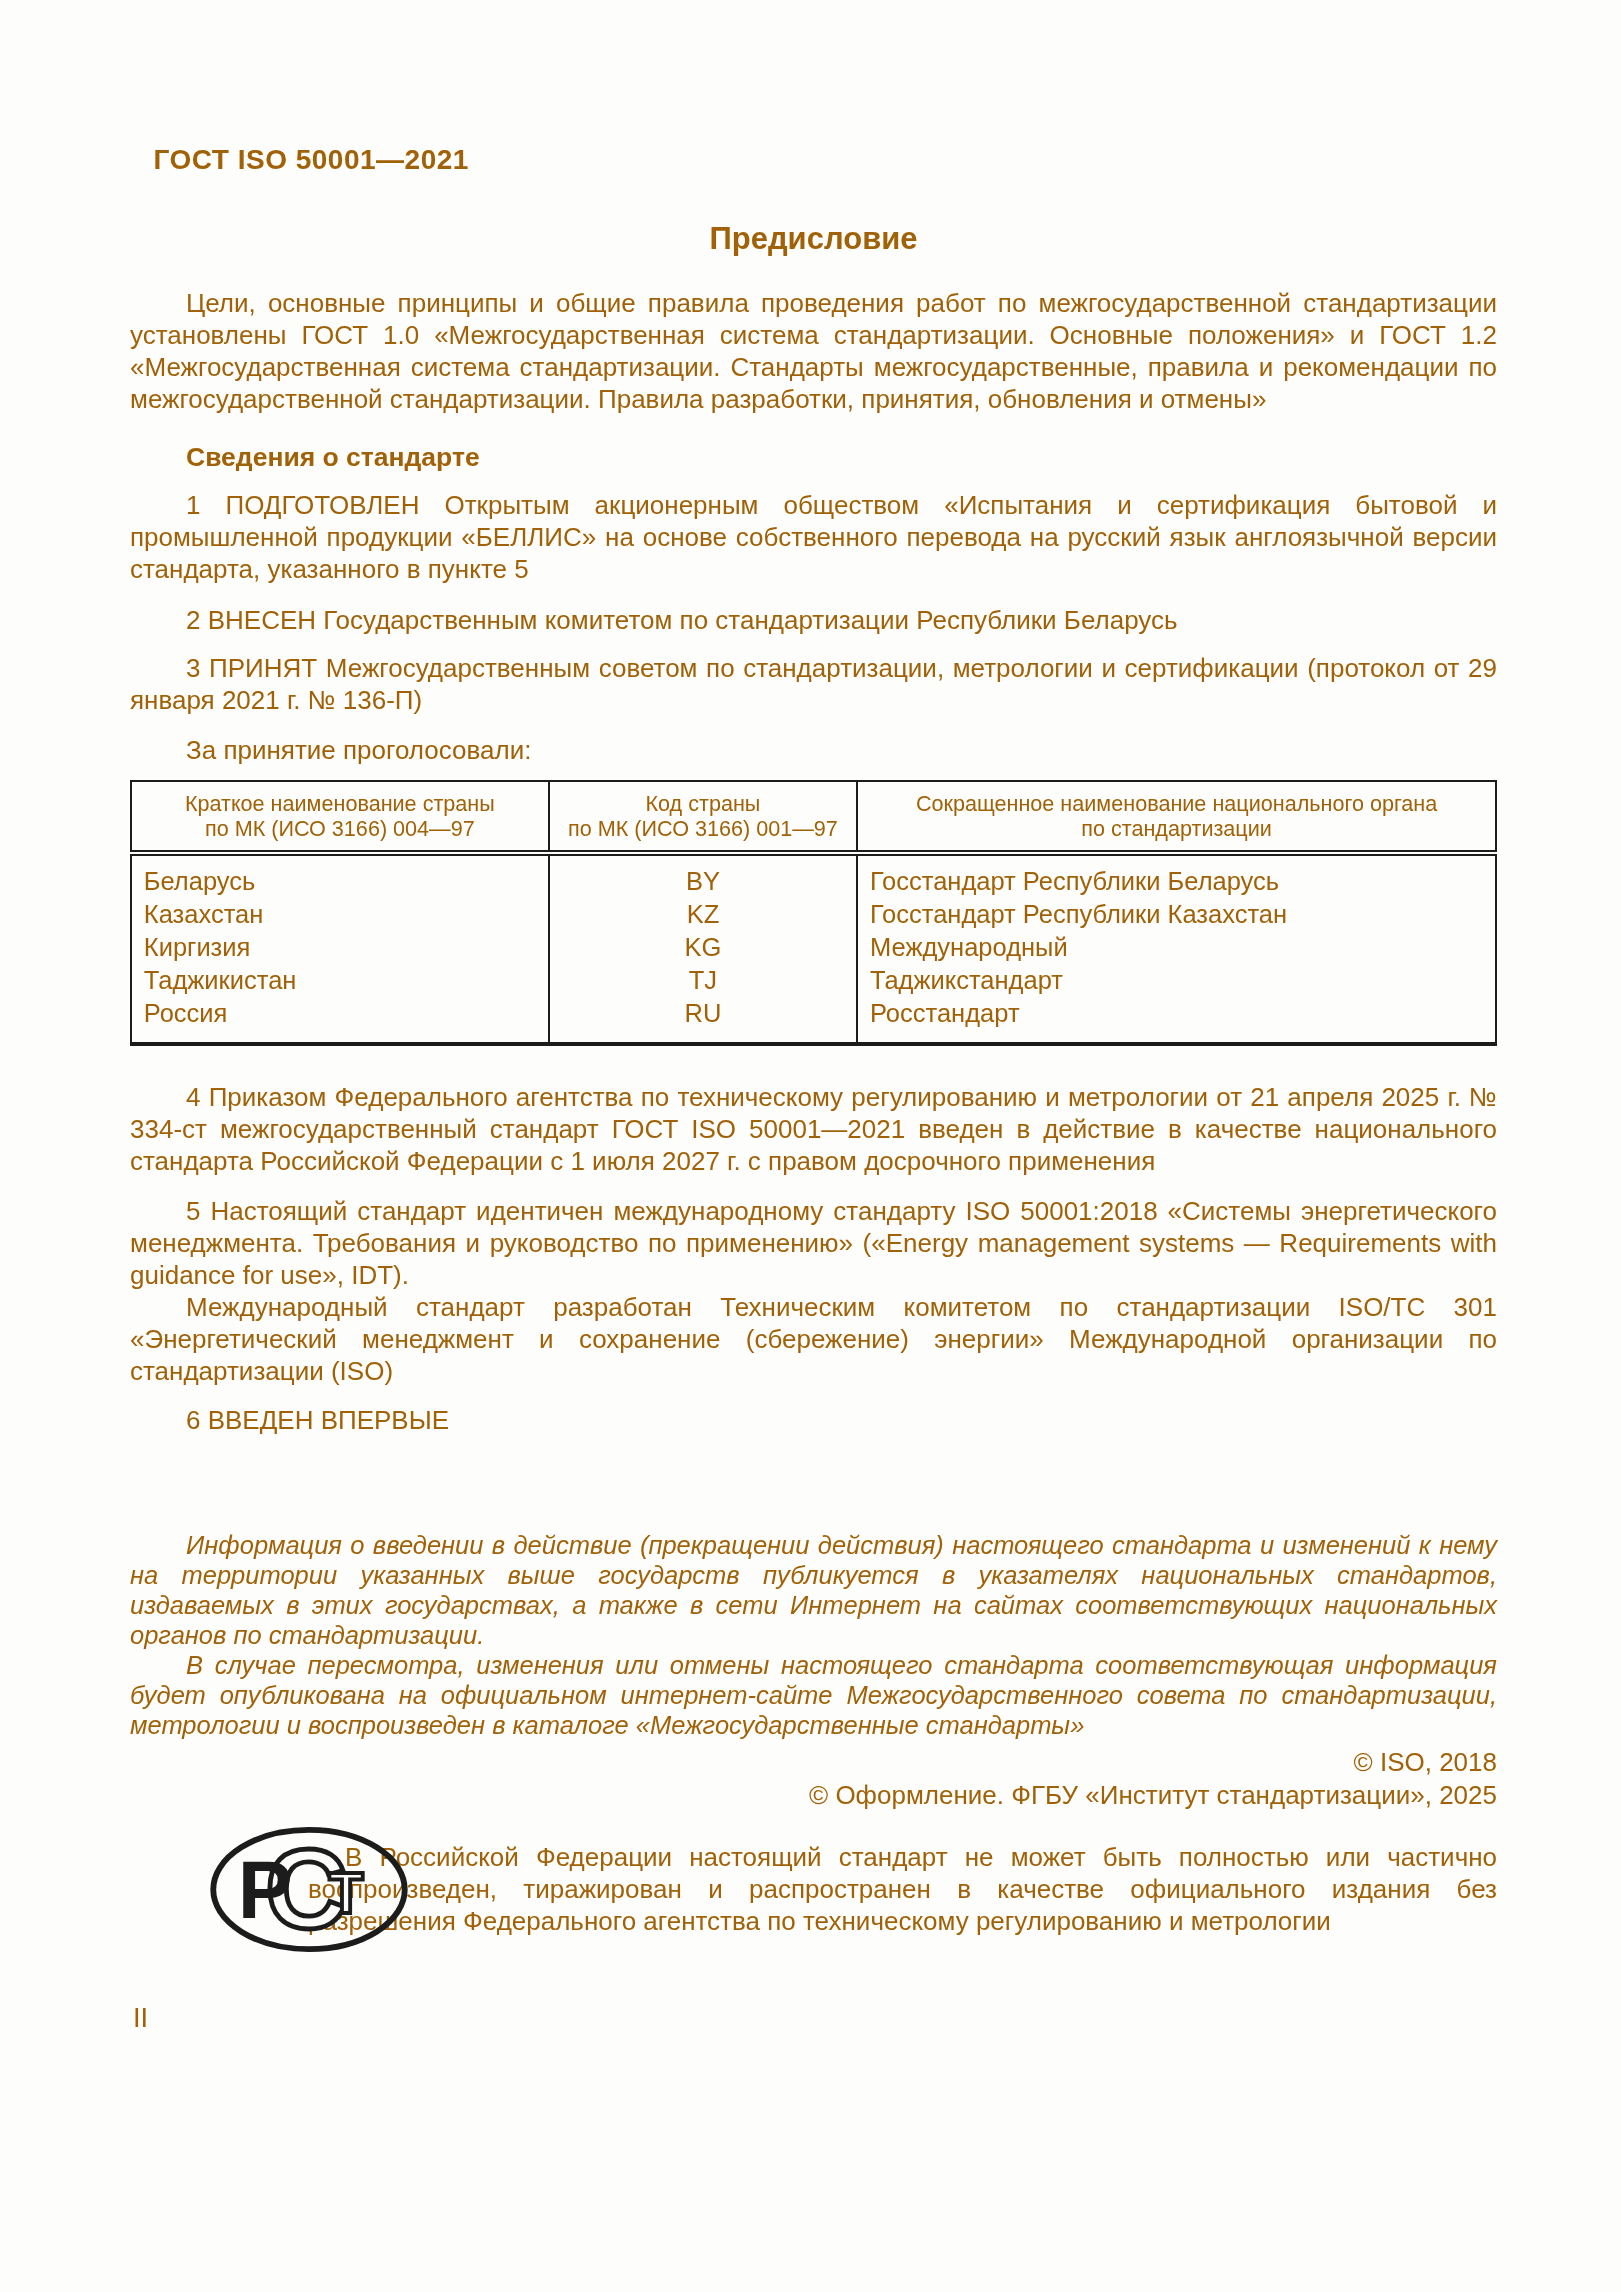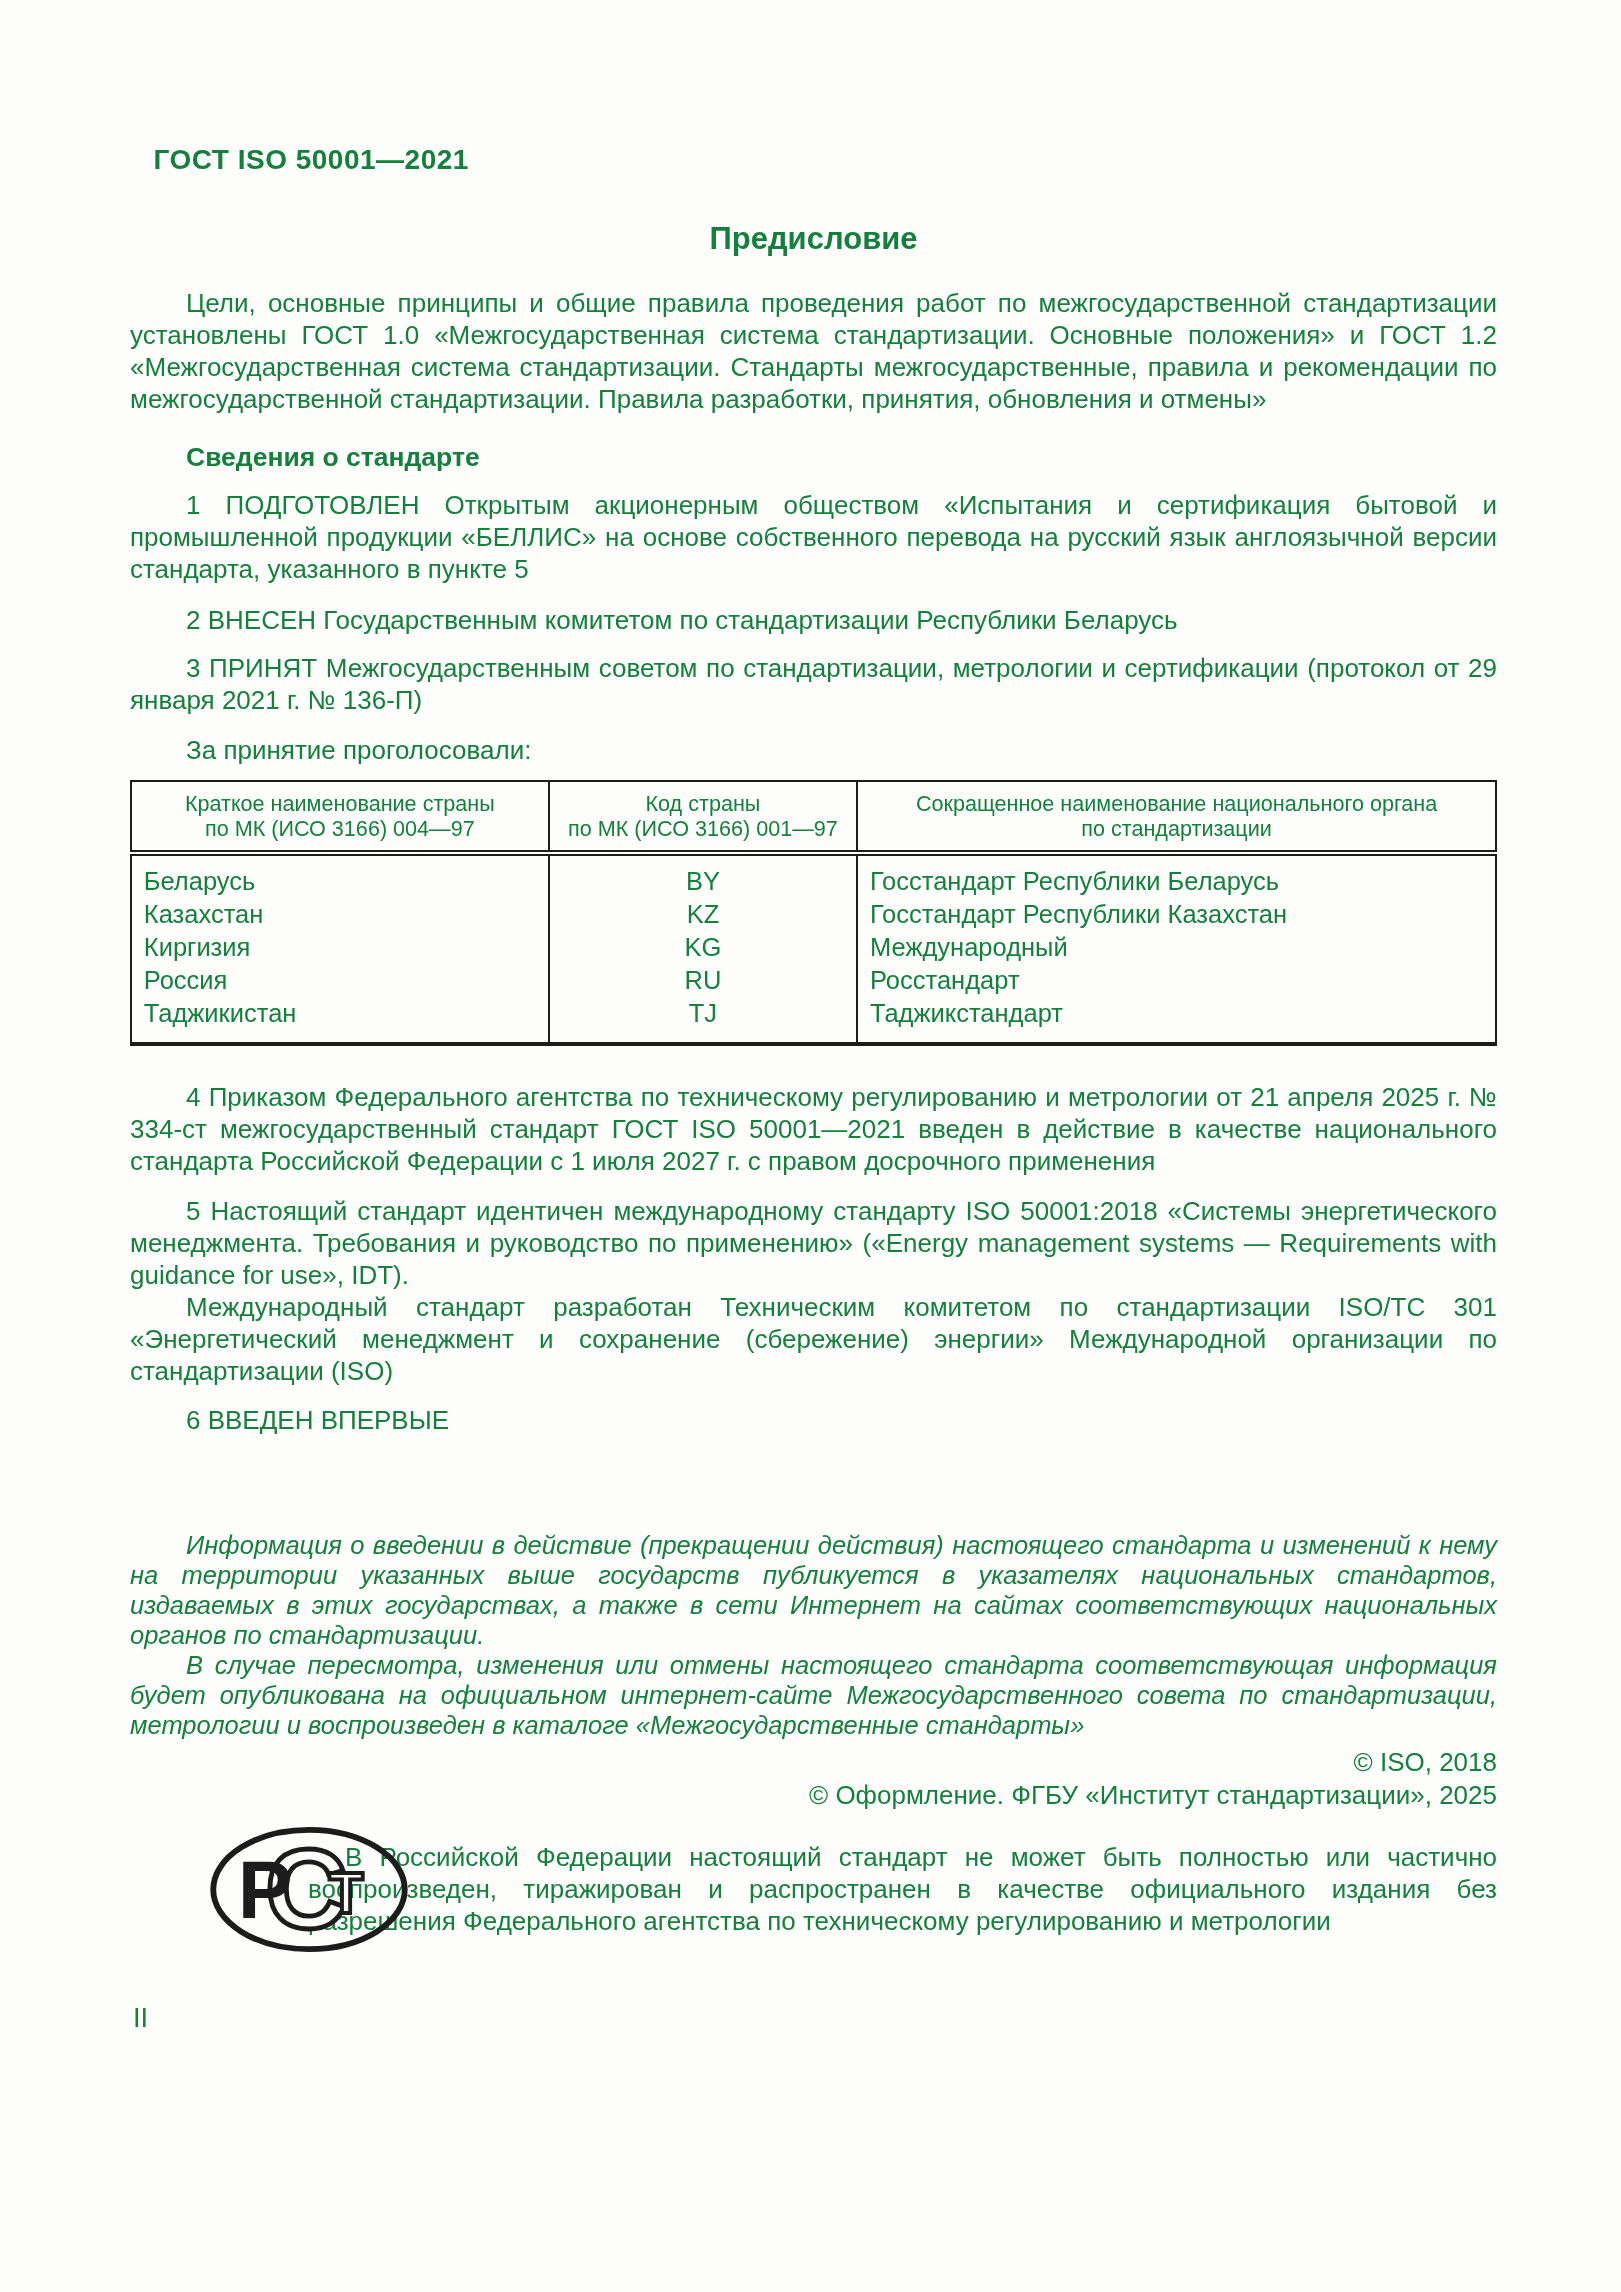--- a/index.html
+++ b/index.html
@@ -1,21 +1,21 @@
 <!DOCTYPE html>
 <html lang="ru"><head>
 <meta charset="utf-8">
 <style>
   html,body { margin:0; padding:0; background:#e8e8e8; }
   .page {
     position:relative;
     width:1621px; height:2293px;
     margin:0 auto;
     background:#fdfdfc;
-    color:#15803d;
+    color:#a16207;
     font-family:"Liberation Sans", sans-serif;
     box-sizing:border-box;
     padding:144px 124px 0 130px;
     overflow:hidden;
   }
   .doc-code {
     font-weight:bold;
     font-size:28px;
     line-height:31px;
     margin-left:23.5px;
@@ -157,28 +157,28 @@
         <td>Казахстан</td>
         <td class="center">KZ</td>
         <td>Госстандарт Республики Казахстан</td>
       </tr>
       <tr>
         <td>Киргизия</td>
         <td class="center">KG</td>
         <td>Международный</td>
       </tr>
       <tr>
+        <td>Таджикистан</td>
+        <td class="center">TJ</td>
+        <td>Таджикстандарт</td>
+      </tr>
+      <tr>
         <td>Россия</td>
         <td class="center">RU</td>
         <td>Росстандарт</td>
-      </tr>
-      <tr>
-        <td>Таджикистан</td>
-        <td class="center">TJ</td>
-        <td>Таджикстандарт</td>
       </tr>
     </tbody>
   </table>
 
   <p class="body item4">4  Приказом Федерального агентства по техническому регулированию и метрологии от 21 апреля 2025 г. № 334-ст межгосударственный стандарт ГОСТ ISO 50001—2021 введен в действие в качестве национального стандарта Российской Федерации с 1 июля 2027 г. с правом досрочного применения</p>
   <p class="body" style="margin-top:17.6px;">5  Настоящий стандарт идентичен международному стандарту ISO 50001:2018 «Системы энерге­тического менеджмента. Требования и руководство по применению» («Energy management systems — Requirements with guidance for use», IDT).</p>
   <p class="body nogap">Международный стандарт разработан Техническим комитетом по стандартизации ISO/ТС 301 «Энергетический менеджмент и сохранение (сбережение) энергии» Международной организации по стандартизации (ISO)</p>
   <p class="body item6">6  ВВЕДЕН ВПЕРВЫЕ</p>
 
   <div class="notice">

